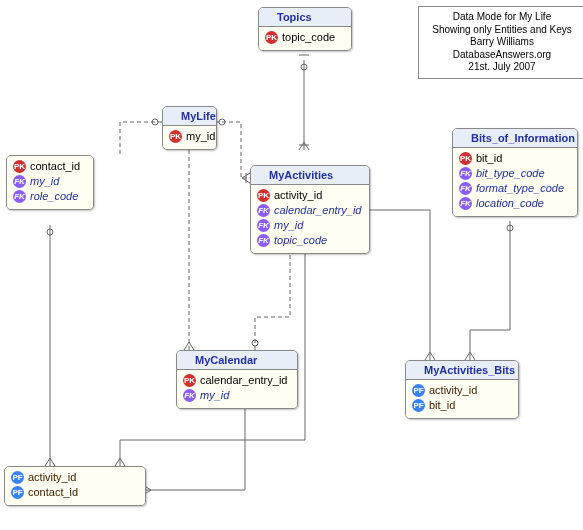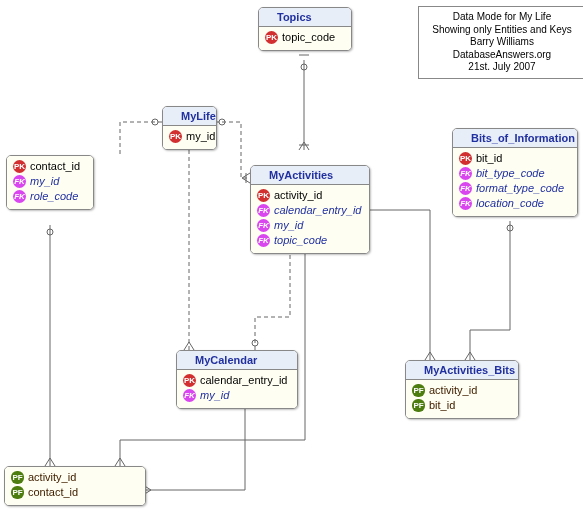--- a/index.html
+++ b/index.html
@@ -45,22 +45,22 @@
     justify-content: center;
     width: 13px;
     height: 13px;
     border-radius: 50%;
     font-size: 8px;
     font-weight: bold;
     color: #fff;
     flex: none;
   }
   .key.pk { background: #d23030; }
-  .key.fk { background: #d946ef; }
-  .key.pf { background: #4d7c0f; border-radius: 6px; }
+  .key.fk { background: #8b5cf6; }
+  .key.pf { background: #3b82f6; }
   .attr.fk-style { font-style: italic; color: #2030a0; }
   .attr.pk-style { color: #000; }
   .attr.pf-style { color: #402000; }
   .info-box {
     position: absolute;
     border: 1px solid #888;
     background: #fff;
     font-size: 10px;
     text-align: center;
     padding: 4px 8px;

